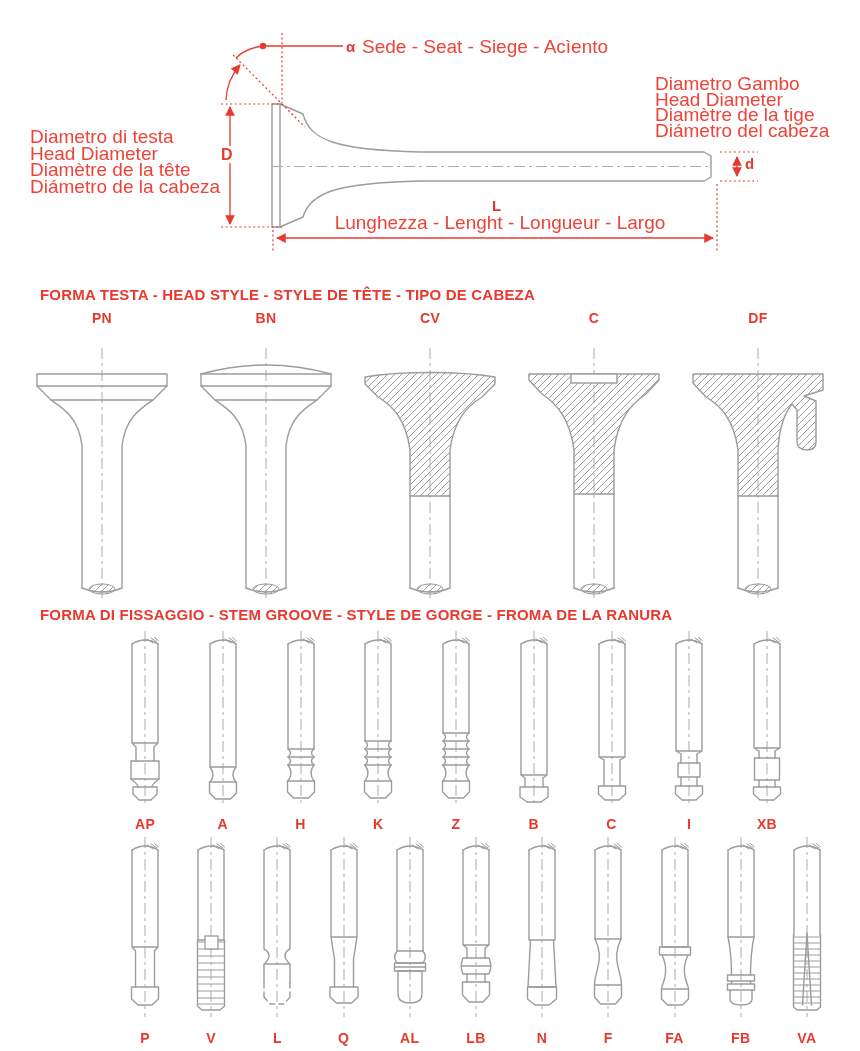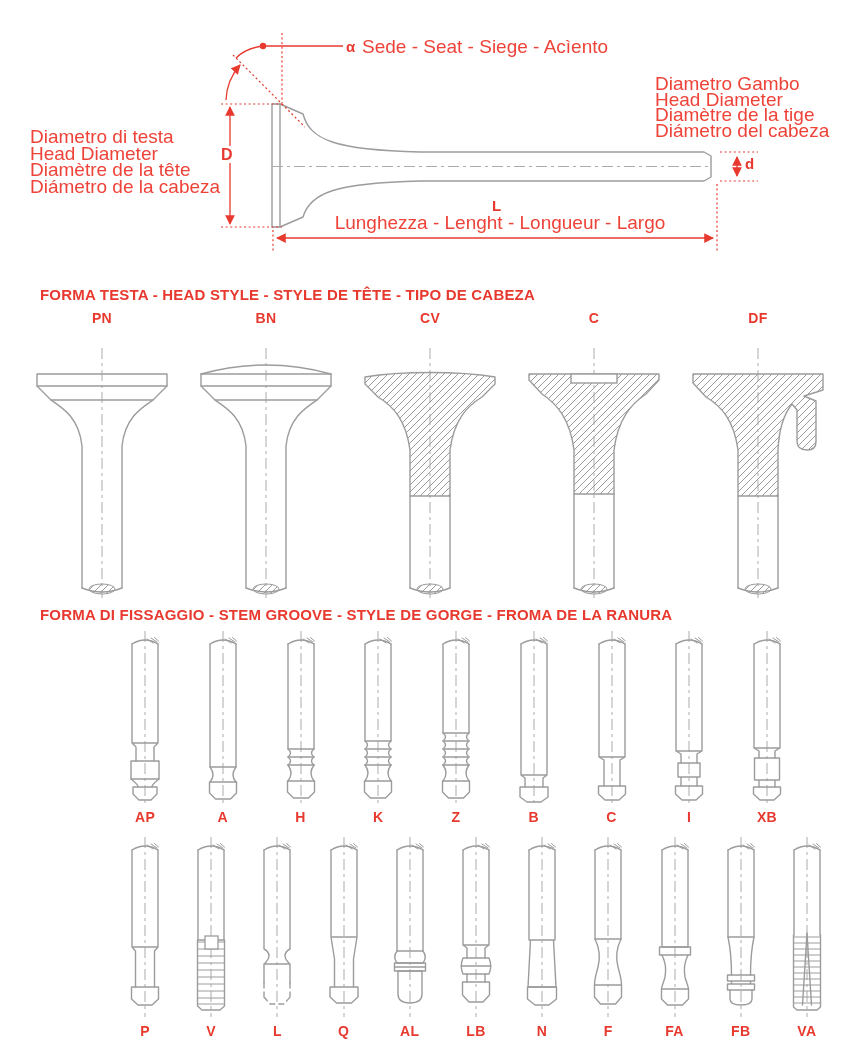--- a/index.html
+++ b/index.html
@@ -10,21 +10,21 @@
   .red-note{position:absolute;color:#ee4339;font-size:19px;line-height:16.5px;white-space:nowrap}
   .rt{}
   .ct{text-align:center;white-space:normal}
   .dim-letter{position:absolute;color:#e8392f;font-weight:bold;font-size:15px;
               background:#fff;padding:0 2px;line-height:17px}
   .col-row{position:absolute;left:0;right:0;display:flex;justify-content:space-between}
   .hs-col{display:flex;flex-direction:column;align-items:center;width:152px}
   .sg-col{display:flex;flex-direction:column;align-items:center;width:58px}
   .code-label{color:#e8392f;font-weight:bold;font-size:14px;letter-spacing:.4px;line-height:18px}
   .hs-col .code-label{margin-bottom:17px}
-  .sg-col .code-label{margin-top:5px}
+  .sg-col .code-label{margin-top:12px}
   svg{display:block}
   .g{stroke:#9c9c9c;fill:none;stroke-width:1.4;stroke-linejoin:round;stroke-linecap:round}
   .g1{stroke:#9c9c9c;fill:none;stroke-width:1;stroke-linecap:round}
   .cl{stroke:#ababab;fill:none;stroke-width:1;stroke-dasharray:11 4 3 4}
   .rd{stroke:#e8392f;fill:none;stroke-width:1.3}
   .rdot{stroke:#e8392f;fill:none;stroke-width:1.2;stroke-dasharray:2 2.6}
   .hfill{stroke:#9c9c9c;stroke-width:1.4;stroke-linejoin:round}
 </style>
 </head>
 <body>

